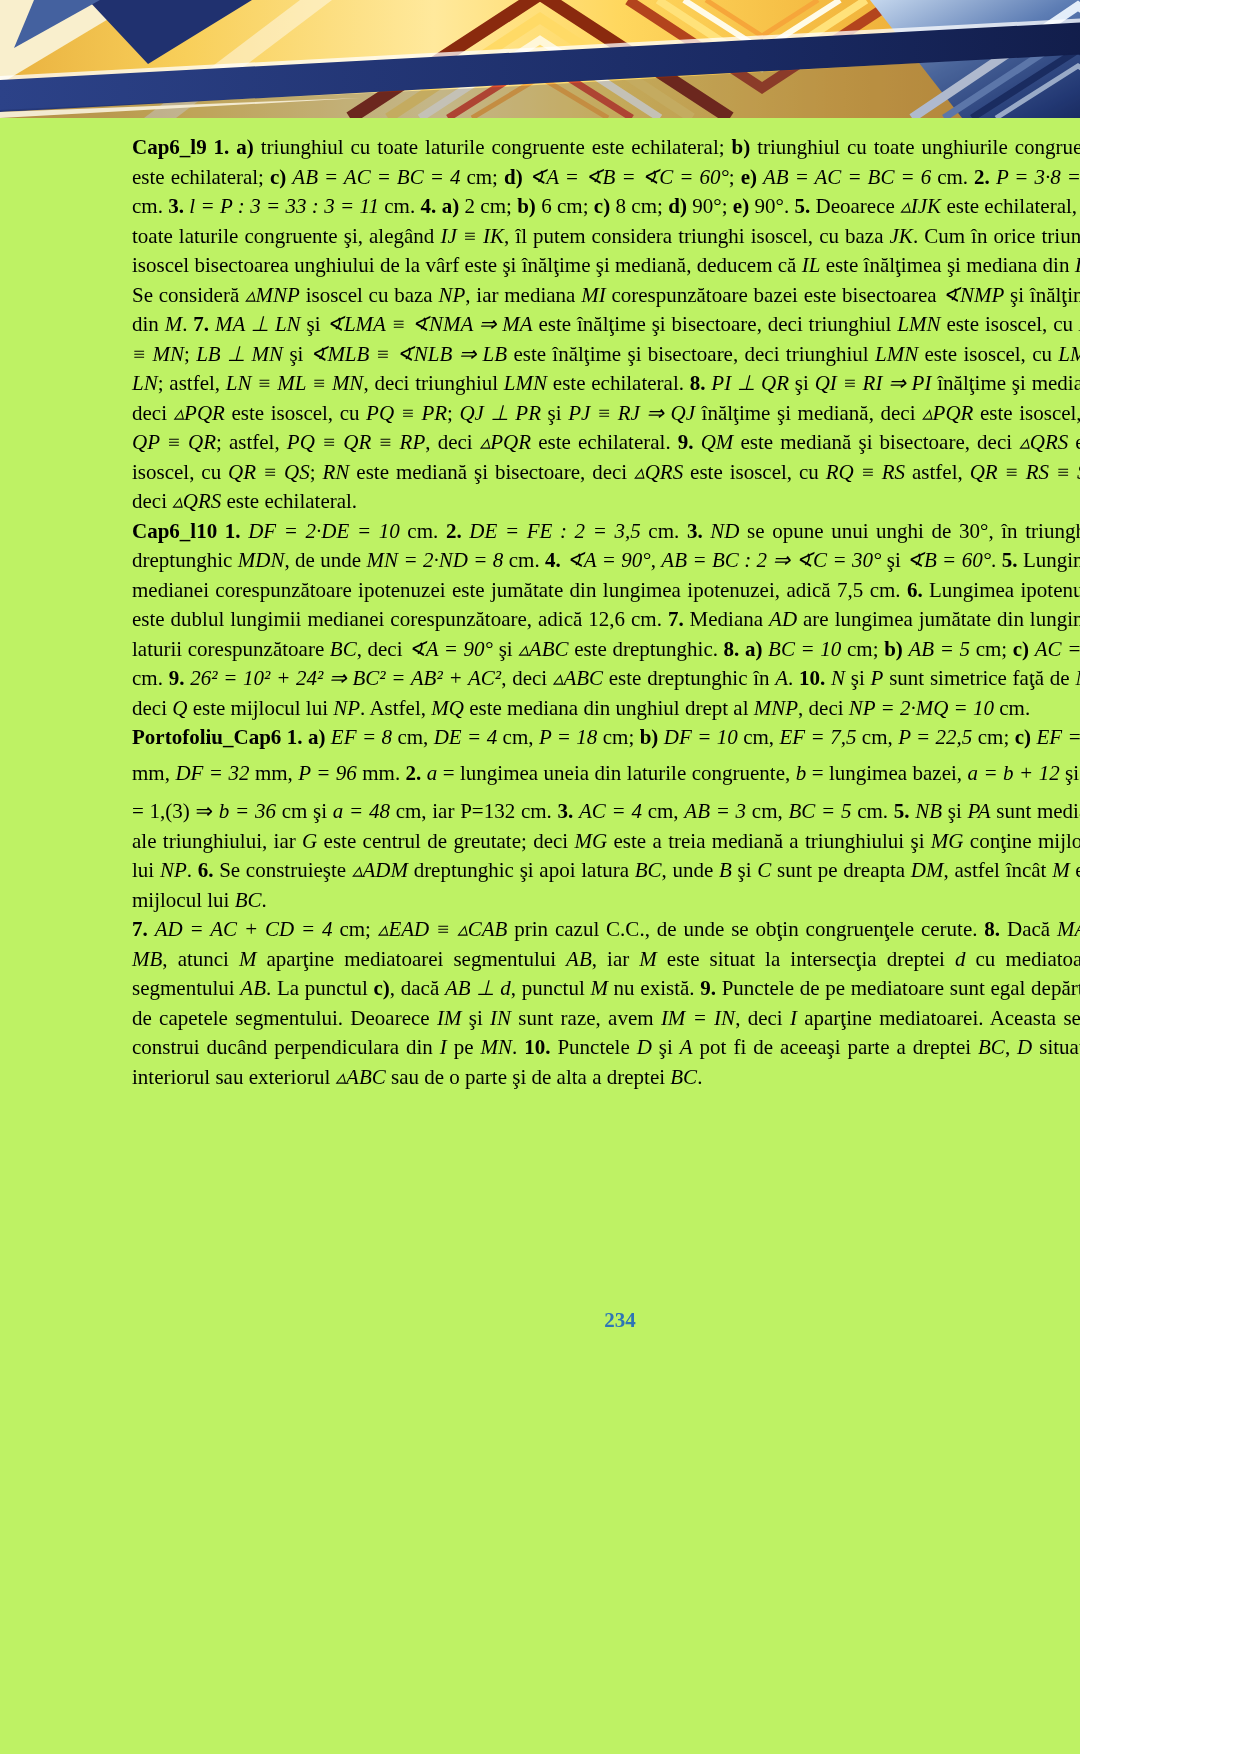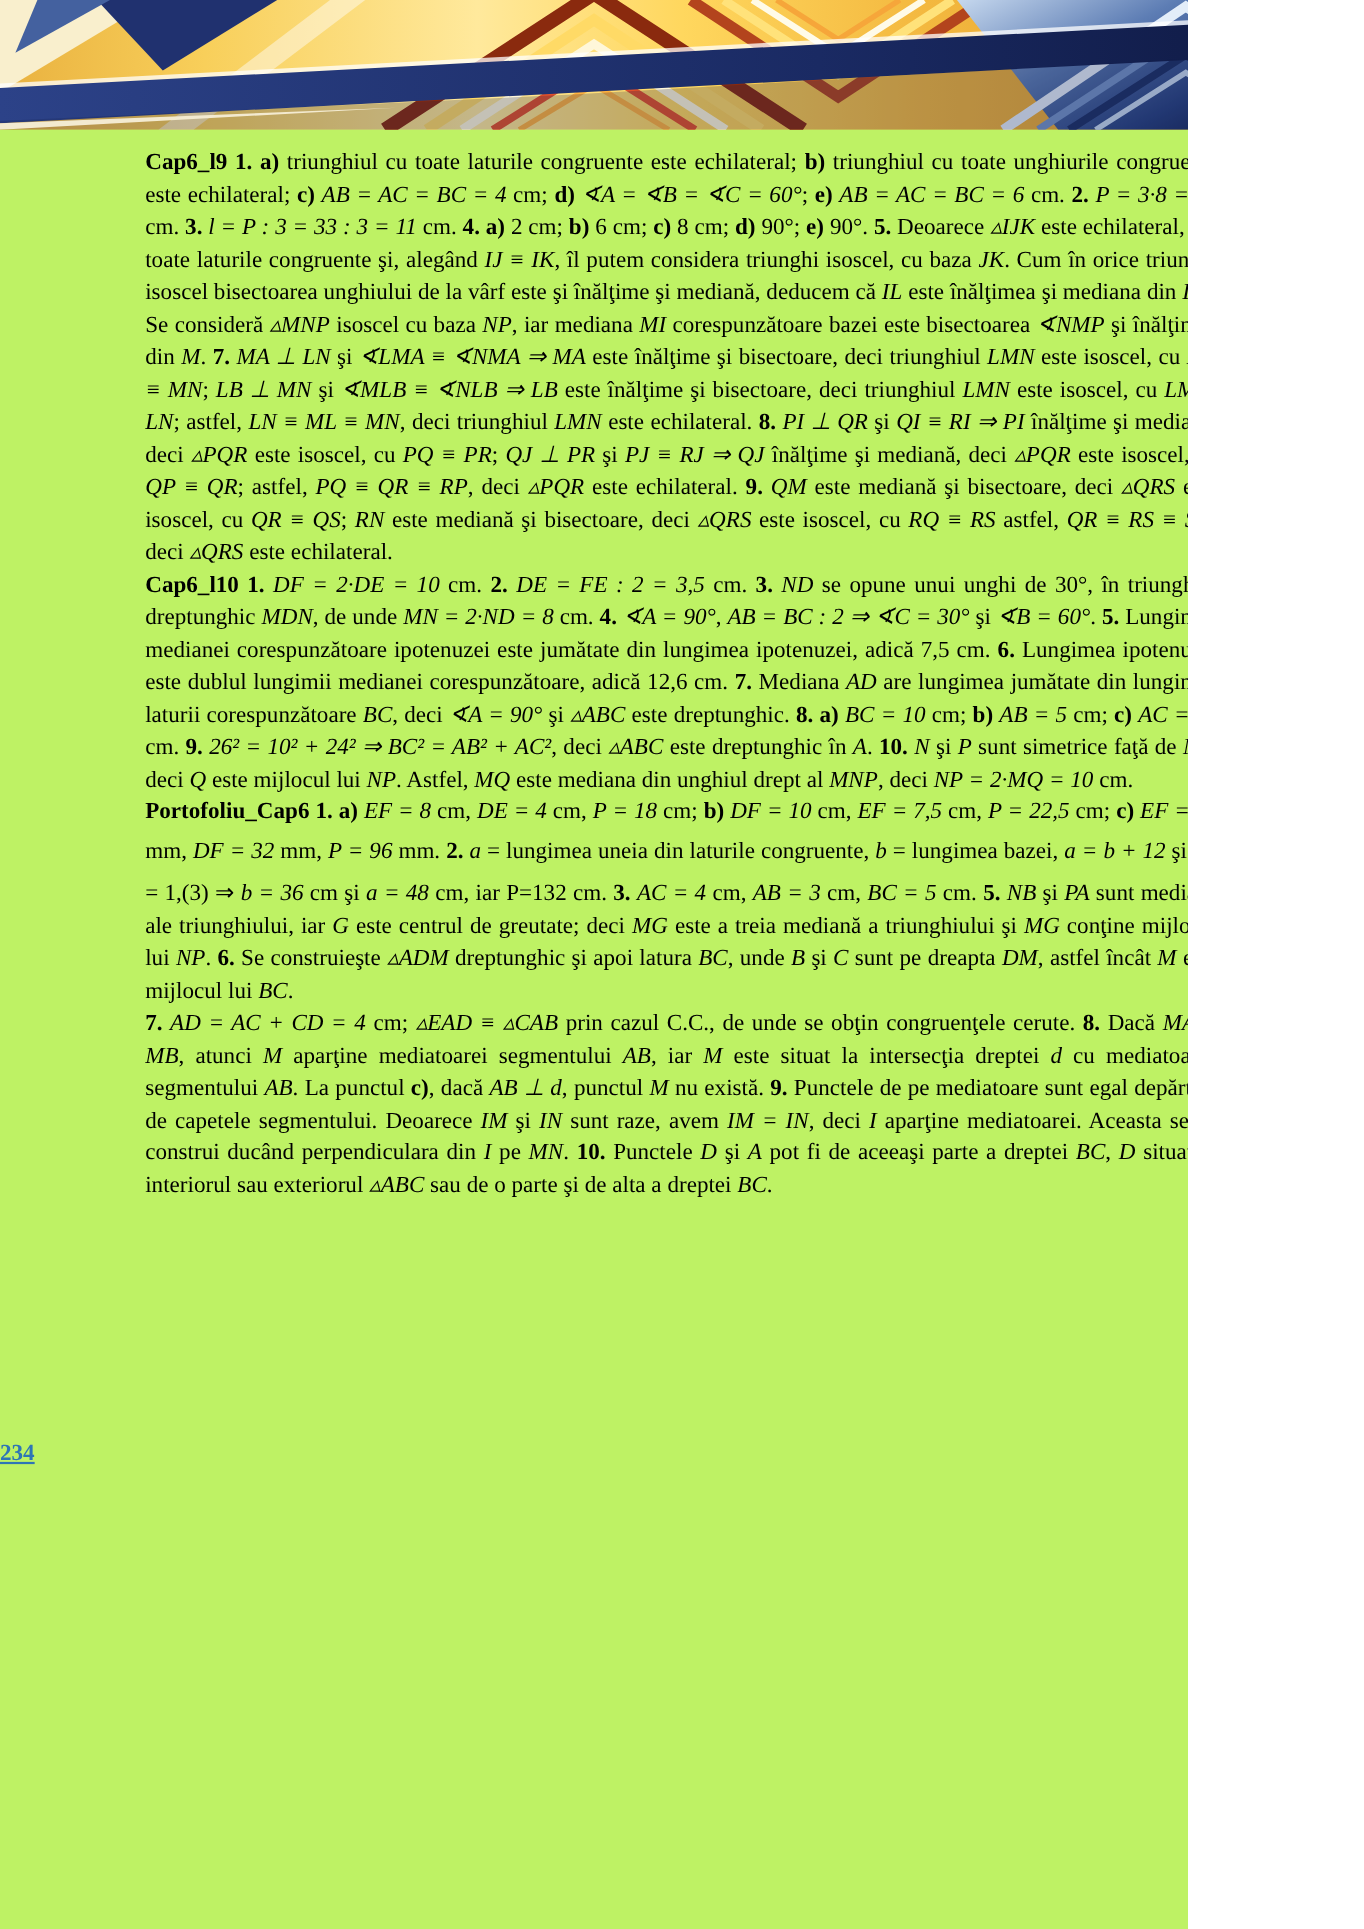--- a/index.html
+++ b/index.html
@@ -19,22 +19,22 @@
   .bold { font-weight:bold; }
   .math { font-style:italic; }
   .frac {
     display:inline-block; vertical-align:middle; text-align:center;
     font-style:italic; line-height:1.1; padding:0 2px; position:relative; top:-3px;
     font-size:19px;
   }
   .frac .num { display:block; border-bottom:1.4px solid #000; padding:0 5px 1px; }
   .frac .den { display:block; padding:1px 5px 0; }
   .page-number {
-    position:absolute; top:1308px; left:0; width:1240px; text-align:left;
-    color:#2e75b6; font-weight:bold; font-size:21px;text-decoration:underline;
+    position:absolute; top:1308px; left:0; width:1240px; text-align:center;
+    color:#2e75b6; font-weight:bold; font-size:21px;
   }
 </style>
 </head>
 <body>
 
 <div class="page">
 
   <div class="header">
     <svg viewBox="0 0 1240 118" preserveAspectRatio="none" xmlns="http://www.w3.org/2000/svg">
       <defs>

